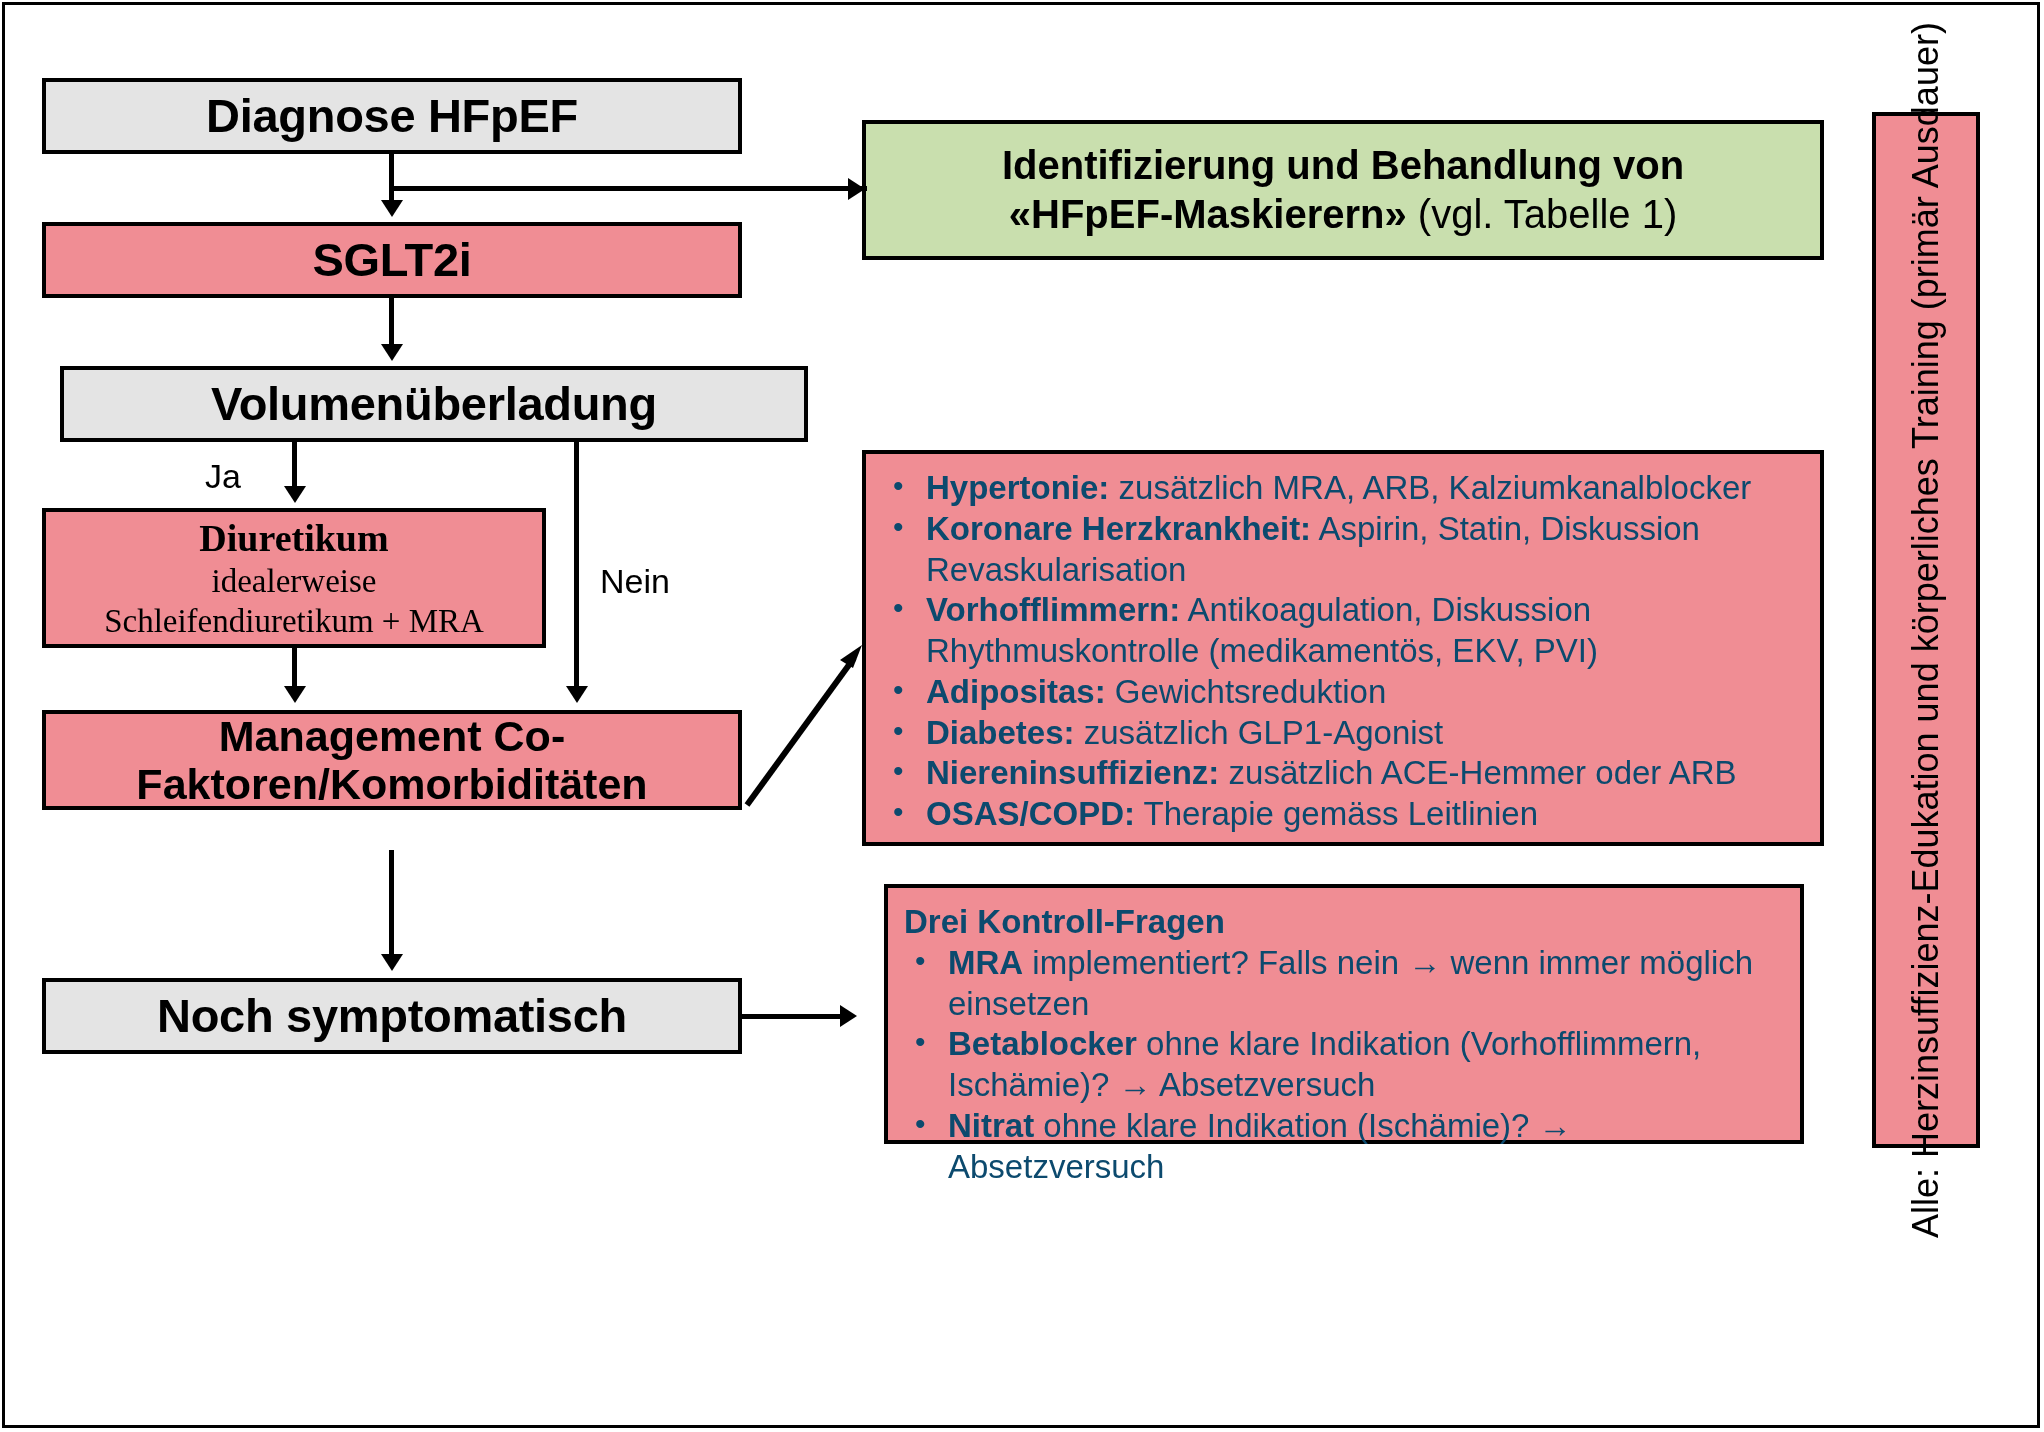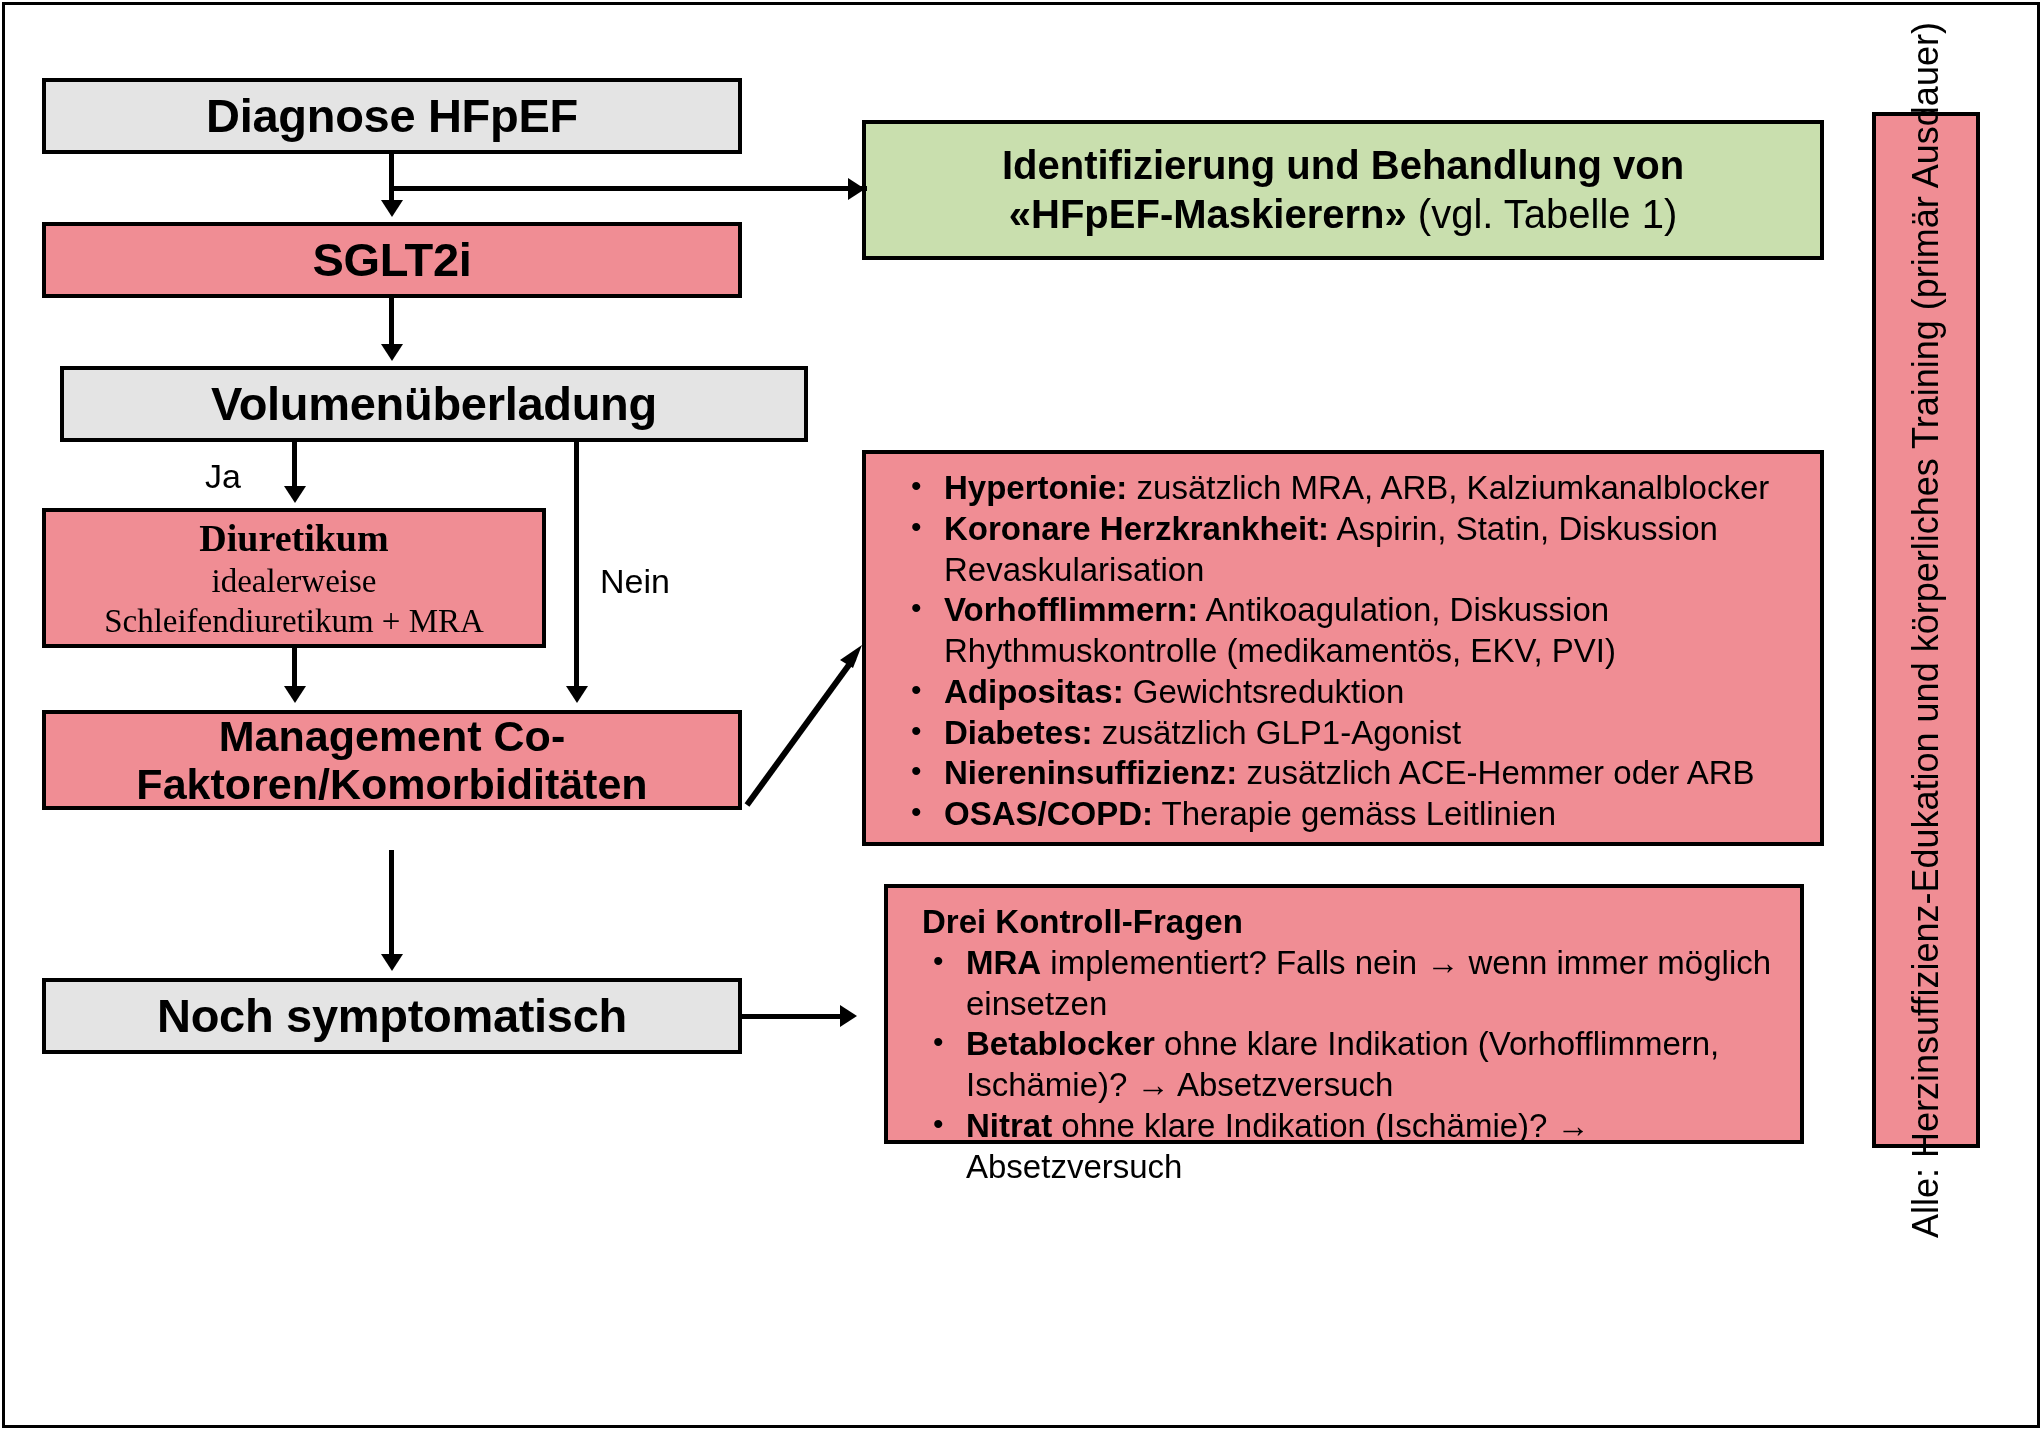--- a/index.html
+++ b/index.html
@@ -82,22 +82,22 @@
     white-space: nowrap;
   }
   .green-line .reg { font-weight: normal; }
 
   
   .listbox {
     position: absolute;
     box-sizing: border-box;
     border: 4px solid #000000;
     background: #f08d94;
-    padding: 14px 20px 12px 32px;
-    color: #000000;
+    padding: 14px 20px 12px 14px;
+    color: #0c4a6e;
   }
   .listbox ul {
     margin: 0;
     padding: 0 0 0 46px;
     list-style: none;
   }
   .listbox li {
     position: relative;
     font-size: 33px;
     line-height: 1.235;

